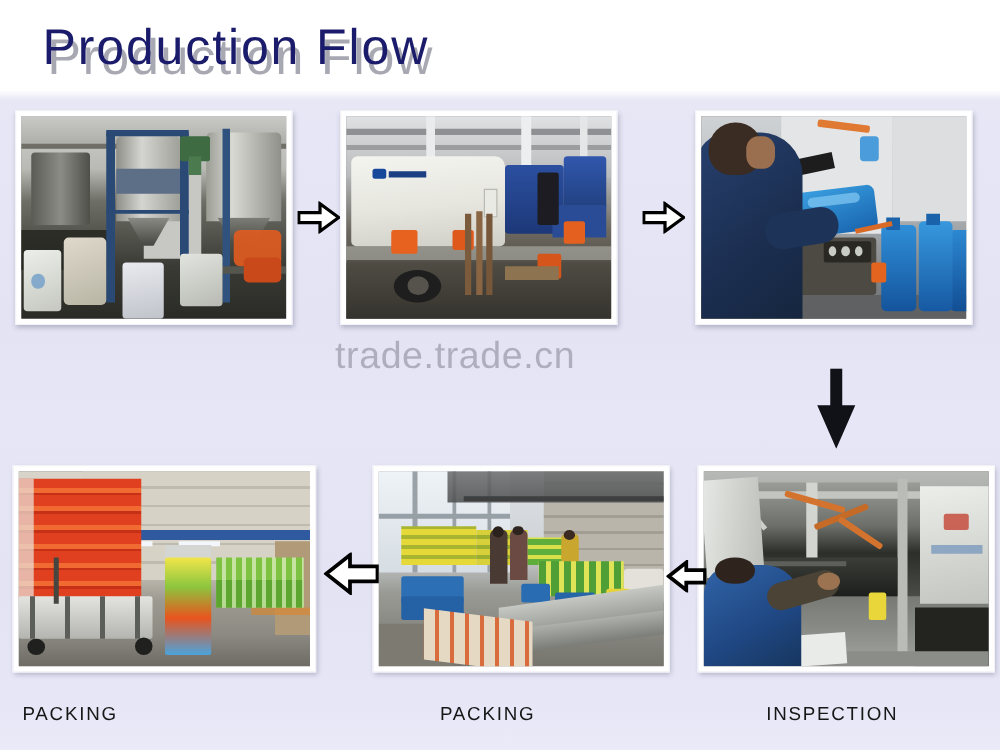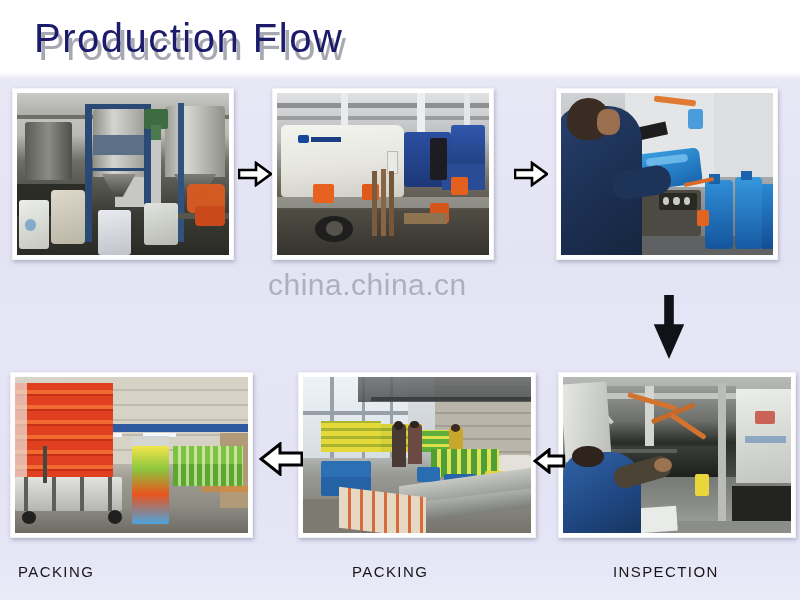--- a/index.html
+++ b/index.html
@@ -498,15 +498,15 @@
         <div class="lyr head"></div>
       <div class="lyr arm"></div>
         <div class="lyr hand"></div>
     </div>
   </div>
 
   <div class="stage-label" id="lbl-packing">PACKING</div>
   <div class="stage-label" id="lbl-assembly">PACKING</div>
   <div class="stage-label" id="lbl-inspection">INSPECTION</div>
 
-  <div id="watermark">china.china.cn</div>
+  <div id="watermark">trade.trade.cn</div>
 
 </div>
 
 </body></html>

